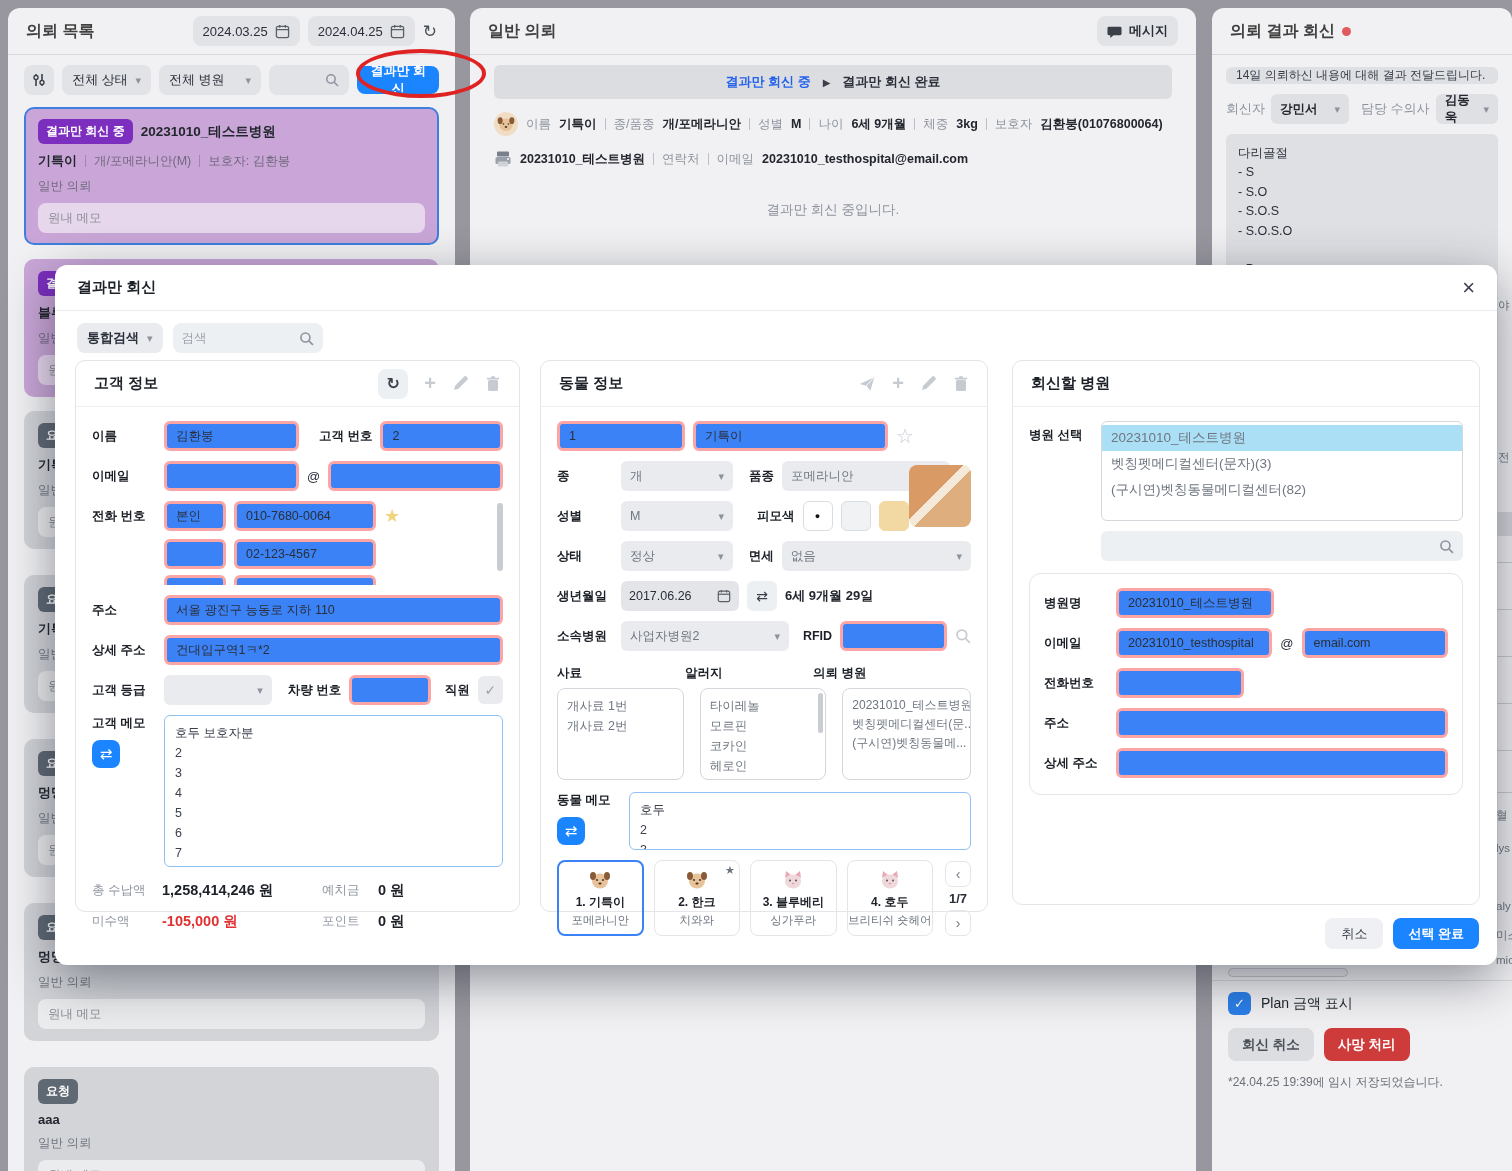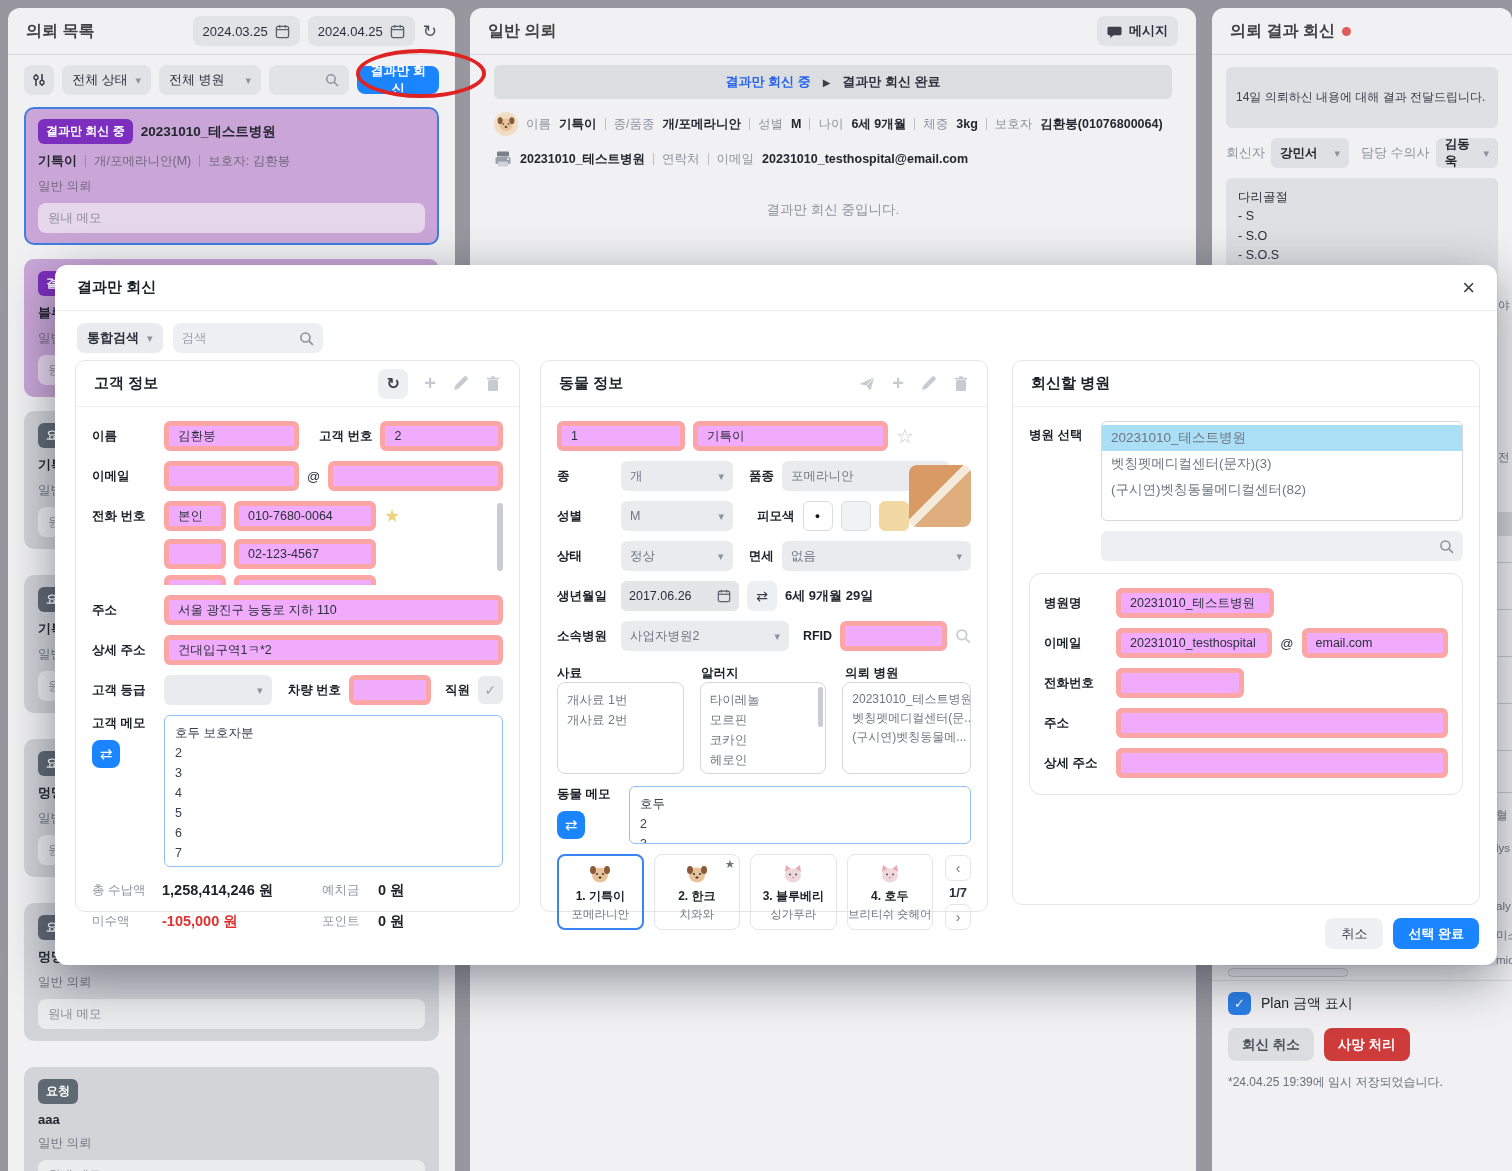--- a/index.html
+++ b/index.html
@@ -44,21 +44,21 @@
   .progress{margin:10px 24px 6px;background:#dcdde1;border-radius:6px;height:34px;display:flex;align-items:center;justify-content:center;gap:12px;font-weight:bold;font-size:13px}
   .progcur{color:#2563eb}
   .progarr{font-size:10px;color:#3a3f4a}
   .inforow{display:flex;align-items:center;gap:8px;padding:7px 24px;font-size:12.5px;white-space:nowrap}
   .glab{color:#8d939e}
   .gval{font-weight:bold;color:#23262e}
   .avatar{width:24px;height:24px;border-radius:50%;background:#f0ddc4;display:flex;align-items:center;justify-content:center;overflow:hidden}
   .statusmsg{text-align:center;color:#8d939e;font-size:13.5px;margin-top:26px}
   
   .rbody{padding:12px 14px}
-  .introbox{background:#dfe0e4;border-radius:6px;padding:22px 10px;font-size:12px;color:#3a3f4a;margin-bottom:10px;white-space:nowrap;overflow:hidden}
+  .introbox{background:#dfe0e4;border-radius:6px;padding:0 10px;font-size:12px;color:#3a3f4a;margin-bottom:10px;white-space:nowrap;overflow:hidden}
   .rrow{display:flex;align-items:center;gap:6px;margin-bottom:10px}
   .rlab{color:#8d939e;font-size:13px;white-space:nowrap}
   .rsel{background:#dfe0e4;border-radius:6px;height:30px;display:flex;align-items:center;padding:0 9px;font-size:12.5px;font-weight:bold;color:#23262e;gap:6px}
   .resultbox{background:#dfe0e4;border-radius:6px;padding:10px 12px;font-size:12.5px;color:#2a2f3a;white-space:pre-line;line-height:1.55;height:800px}
   .rbottom{position:absolute;left:0;right:0;bottom:0;height:205px;background:#f1f1f3}
   .scrollpill{position:absolute;left:16px;top:2px;width:120px;height:9px;border:1px solid #c3c5cb;border-radius:5px;background:#e7e8ea}
   .rbdiv{position:absolute;left:0;right:0;top:14px;height:1px;background:#d7d8dc}
   .planrow{position:absolute;left:16px;top:26px;display:flex;align-items:center;gap:10px}
   .bluecheck{width:23px;height:23px;border-radius:6px;background:#2b7fe8;color:#fff;font-weight:bold;display:flex;align-items:center;justify-content:center;font-size:13px}
   .planlab{font-size:14px;color:#23262e}
@@ -84,40 +84,40 @@
   .anim{left:485px;width:448px;height:552px}
   .hosp{left:957px;width:468px;height:545px}
   .mchead{height:46px;display:flex;align-items:center;padding:0 18px;border-bottom:1px solid #edeff2;font-size:15px;font-weight:bold;color:#1c2027}
   .hicons{margin-left:auto;display:flex;gap:16px;align-items:center}
   .icochip{width:30px;height:30px;border-radius:8px;background:#edf0f3;display:flex;align-items:center;justify-content:center;font-size:16px;color:#3a3f4a;cursor:pointer}
   .ghost{color:#c6cad1;font-size:20px;font-weight:bold;cursor:pointer;display:flex;align-items:center}
   .mcbody{padding:14px 16px;font-size:13px;position:relative}
   .frow{display:flex;align-items:center;margin-bottom:10px;gap:8px}
   .flab{width:64px;font-weight:bold;color:#1c2027;flex-shrink:0;font-size:12.5px}
   .flab.auto{width:auto}
-  .inp{border:5px solid #fca5a5;border-radius:6px;height:30px;display:flex;align-items:center;padding:0 9px;font-size:12.5px;color:#2a2f3a;background:#f0abfc;white-space:nowrap;overflow:hidden}
+  .inp{border:3px solid #fca5a5;border-radius:6px;height:30px;display:flex;align-items:center;padding:0 9px;font-size:12.5px;color:#2a2f3a;background:#3b82f6;white-space:nowrap;overflow:hidden}
   .gsel{background:#e9ebee;border-radius:6px;height:30px;display:flex;align-items:center;padding:0 9px;font-size:12.5px;color:#6f7680;gap:6px}
   .memo{border:1px solid #8fc1f7;border-radius:6px;padding:7px 10px;font-size:12.5px;color:#3a3f4a;white-space:pre-line;line-height:1.6;overflow:hidden}
   .swapbtn{width:28px;height:28px;border-radius:8px;background:#1b84ff;color:#fff;display:flex;align-items:center;justify-content:center;font-size:15px;cursor:pointer}
   .star{color:#f0d37a;font-size:18px}
   .staro{color:#c6cad1;font-size:20px}
   .checkchip{width:28px;height:28px;border-radius:6px;background:#e9ebee;color:#9aa1ac;font-weight:bold;display:flex;align-items:center;justify-content:center;font-size:14px}
   .scrollthumb{position:absolute;width:6px;background:#c9ccd2;border-radius:3px}
   .totrow{display:flex;align-items:center;margin-bottom:12px}
   .totlab{color:#8d939e;font-size:12.5px;width:70px}
   .totval{font-weight:bold;font-size:14.5px;color:#1c2027;width:160px}
   .totval.red{color:#e03030}
   .sw{width:30px;height:30px;border:1px solid #d9dce0;border-radius:6px;background:#fff;display:flex;align-items:center;justify-content:center;font-size:9px;color:#111}
   .sw.g{background:#f1f2f4}
   .sw.t{background:#f2d8a3}
   .photo{width:62px;height:62px;border-radius:8px;background:linear-gradient(135deg,#d99a66 0 44%,#f5ead9 44% 54%,#dfae7f 54% 100%);margin-left:auto}
   .bchip{background:#e3e5e9;border-radius:6px;height:30px;display:flex;align-items:center;padding:0 8px;gap:8px;width:118px;font-size:12.5px;color:#2a2f3a}
   .swapgray{width:30px;height:30px;border-radius:6px;background:#edf0f3;color:#3a3f4a;display:flex;align-items:center;justify-content:center;font-size:14px}
   .agetxt{font-weight:bold;font-size:13px;color:#23262e}
-  .lboxlabels{display:flex;gap:16px;}
+  .lboxlabels{display:flex;margin-bottom:6px}
   .lboxlabels b{width:128px;font-size:12.5px;color:#1c2027}
   .lboxes{display:flex;gap:16px;margin-bottom:12px}
   .lbox{width:128px;height:92px;border:1px solid #d4d7dc;border-radius:8px;padding:7px 9px;color:#6f7680;font-size:12.5px;line-height:1.6;overflow:hidden;position:relative;white-space:nowrap}
   .petcards{display:flex;gap:10px;align-items:center;margin-top:4px}
   .petcard{width:94px;height:76px;border:1px solid #e3e5e9;border-radius:8px;display:flex;flex-direction:column;align-items:center;justify-content:center;gap:2px;position:relative;cursor:pointer}
   .petcard.selp{border:2px solid #3b82f6}
   .petcard b{font-size:12px;color:#1c2027}
   .petcard span{font-size:11.5px;color:#6f7680;white-space:nowrap}
   .petstar{position:absolute;top:2px;right:4px;color:#efe08a;font-size:14px}
   .pagcol{display:flex;flex-direction:column;align-items:center;gap:4px;margin-left:2px}

